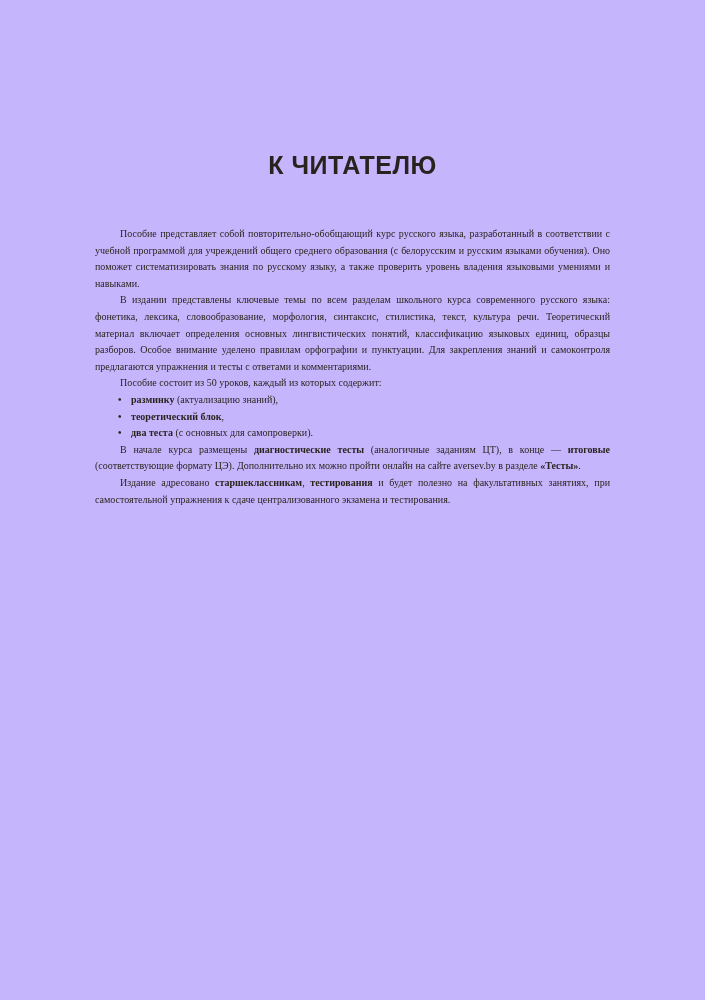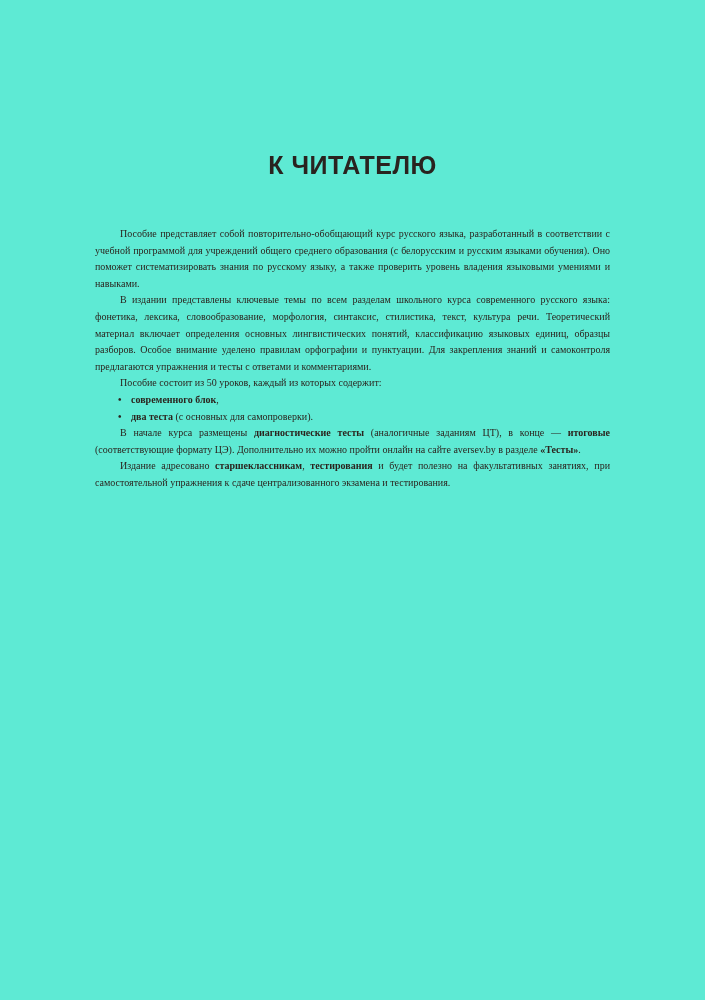--- a/index.html
+++ b/index.html
@@ -2,21 +2,21 @@
 <html lang="ru"><head>
 <meta charset="utf-8">
 <style>
   * { margin: 0; padding: 0; box-sizing: border-box; }
   html, body { background: #ffffff; }
 
   .book-page {
     position: relative;
     width: 705px;
     height: 1000px;
-    background: #5eead4;
+    background: #c4b5fd;
     font-family: "Liberation Serif", serif;
     color: #2b241e;
     overflow: hidden;
     margin: 0 auto;
   }
 
   .chapter-title {
     position: absolute;
     top: 151px;
     left: 0;
@@ -69,19 +69,20 @@
 </head>
 <body>
 
 <div class="book-page">
   <h1 class="chapter-title">К ЧИТАТЕЛЮ</h1>
   <div class="page-body" id="page-body">
       <p class="para"><span class="seg">Пособие представляет собой повторительно-обобщающий курс русского языка, разработанный в соответствии с учебной программой для учреждений общего среднего образования (с белорусским и русским языками обучения). Оно поможет систематизировать знания по русскому языку, а также проверить уровень владения языковыми умениями и навыками.</span></p>
       <p class="para"><span class="seg">В издании представлены ключевые темы по всем разделам школьного курса современного русского языка: фонетика, лексика, словообразование, морфология, синтаксис, стилистика, текст, культура речи. Теоретический материал включает определения основных лингвистических понятий, классификацию языковых единиц, образцы разборов. Особое внимание уделено правилам орфографии и пунктуации. Для закрепления знаний и самоконтроля предлагаются упражнения и тесты с ответами и комментариями.</span></p>
       <p class="para"><span class="seg">Пособие состоит из 50 уроков, каждый из которых содержит:</span></p>
       <ul class="bullets">
-        <li class="bullet-item"><span class="seg bold">современного блок</span><span class="seg">,</span></li>
+        <li class="bullet-item"><span class="seg bold">разминку</span><span class="seg"> (актуализацию знаний),</span></li>
+        <li class="bullet-item"><span class="seg bold">теоретический блок</span><span class="seg">,</span></li>
         <li class="bullet-item"><span class="seg bold">два теста</span><span class="seg"> (с основных для самопроверки).</span></li>
       </ul>
       <p class="para"><span class="seg">В начале курса размещены </span><span class="seg bold">диагностические тесты</span><span class="seg"> (аналогичные заданиям ЦТ), в конце — </span><span class="seg bold">итоговые</span><span class="seg"> (соответствующие формату ЦЭ). Дополнительно их можно пройти онлайн на сайте aversev.by в разделе </span><span class="seg bold">«Тесты»</span><span class="seg">.</span></p>
       <p class="para"><span class="seg">Издание адресовано </span><span class="seg bold">старшеклассникам</span><span class="seg">, </span><span class="seg bold">тестирования</span><span class="seg"> и будет полезно на факультативных занятиях, при самостоятельной упражнения к сдаче централизованного экзамена и тестирования.</span></p>
     </div>
 </div>
 
 </body></html>

